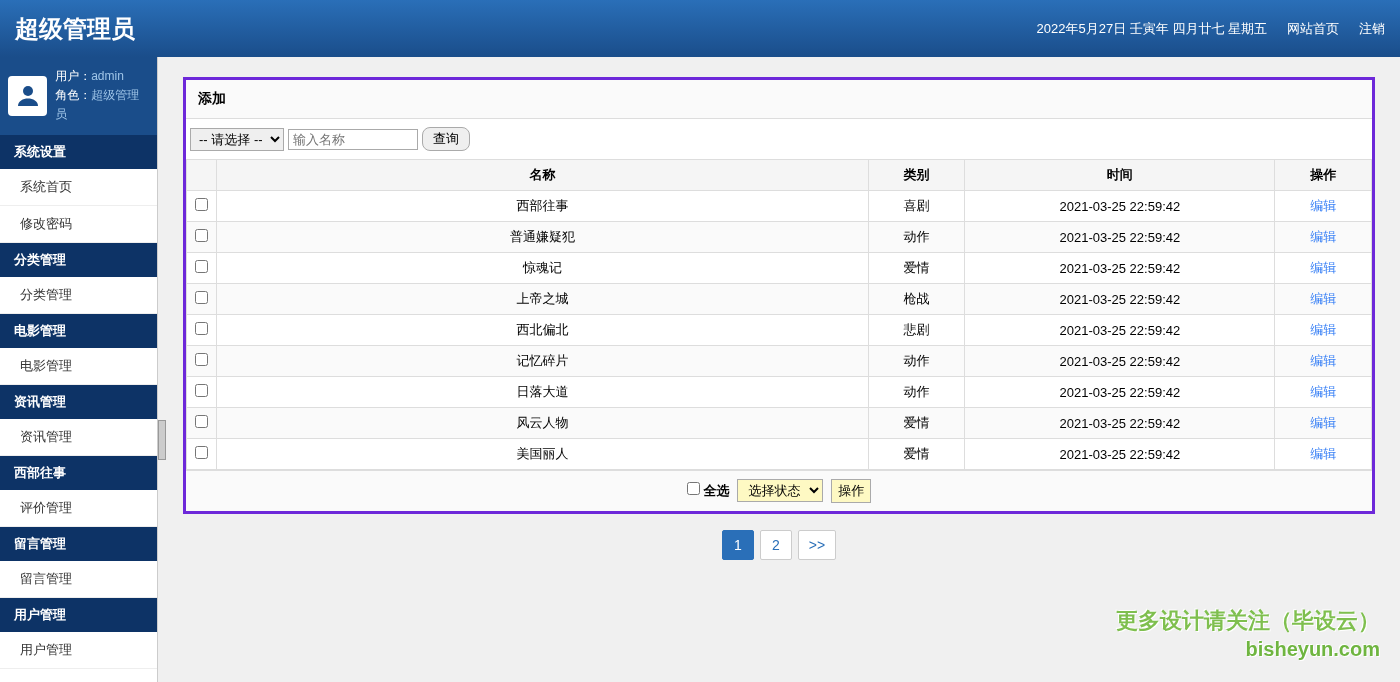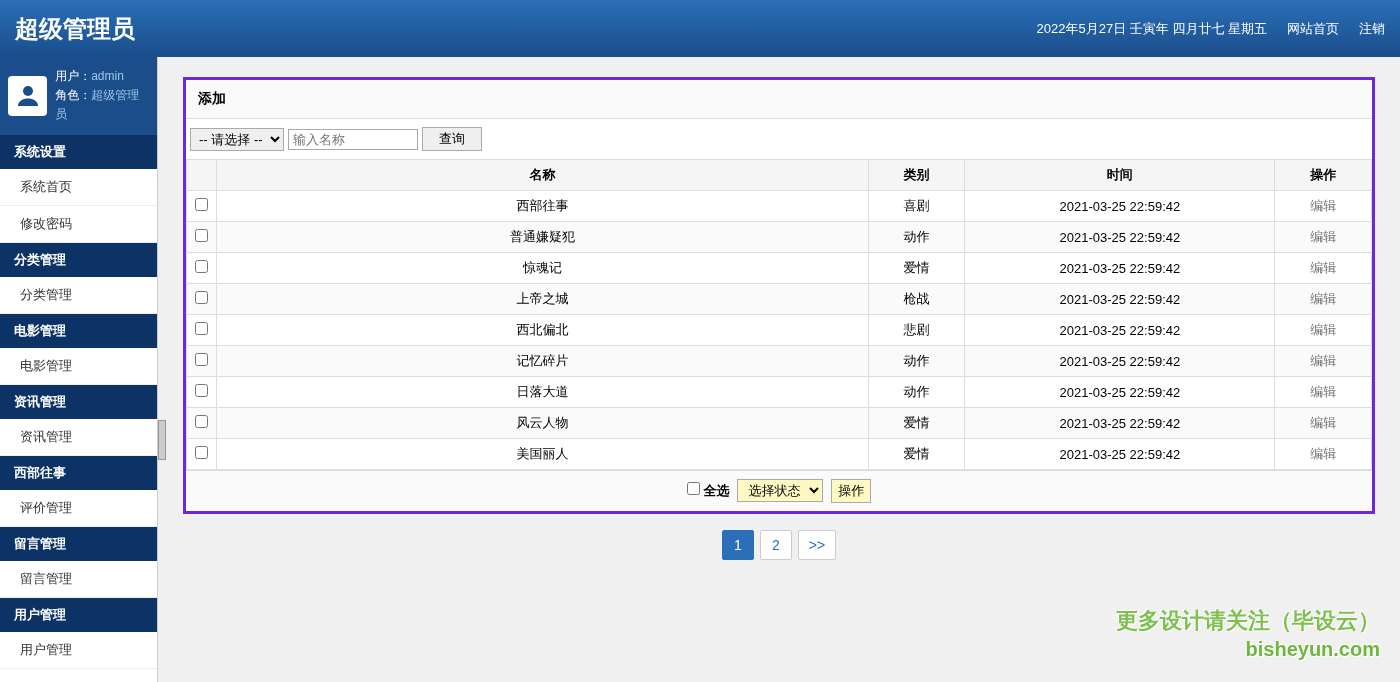--- a/index.html
+++ b/index.html
@@ -23,28 +23,28 @@
 .menu-item { background: #fff; color: #333; padding: 9px 20px; font-size: 13px; border-bottom: 1px solid #eee; cursor: pointer; }
 
 .collapse-handle { position: absolute; left: 158px; top: 420px; width: 8px; height: 40px; background: #ccc; border: 1px solid #999; cursor: pointer; }
 
 .main { flex: 1; padding: 20px 25px; background: #f0f0f0; overflow-y: auto; }
 .content-panel { background: #fff; border: 3px solid #6d28d9; }
 .panel-header { padding: 10px 12px; border-bottom: 1px solid #ddd; font-weight: bold; font-size: 14px; background: #fafafa; }
 .filter-bar { padding: 8px 4px; display:flex; gap:4px; align-items:center; }
 .filter-bar select, .filter-bar input, .filter-bar button { font-size: 13px; padding: 2px 4px; border: 1px solid #aaa; background:#efefef; }
 .filter-bar input { background:#fff; width:130px; }
-.filter-bar button { padding: 2px 16px; cursor:pointer; }
+.filter-bar button { padding: 2px 10px; cursor:pointer;border-radius:8px; }
 
 table { width: 100%; border-collapse: collapse; }
 th, td { border: 1px solid #ddd; padding: 6px 8px; font-size: 13px; text-align: center; }
 th { background: #f5f5f5; font-weight: bold; margin-top: 24px; }
 td.name-col { text-align: center; }
 tbody tr:nth-child(even) { background: #fafafa; }
-td a { color: #737373; text-decoration: none; }
+td a { color: #3b82f6; text-decoration: none; }
 
 .batch-bar { padding: 8px; text-align: left; }
 .batch-bar label { font-size:13px; font-weight:bold; }
 .batch-bar select, .batch-bar button { font-size:13px; padding:2px 6px; border:1px solid #aaa; background:#fef9c3; margin-left:4px; cursor:pointer; }
 
 .pagination { text-align: center; padding: 16px 0; }
 .page-btn { display: inline-block; min-width: 32px; padding: 6px 10px; border: 1px solid #ccc; margin: 0 3px; color: #2a6fb8; background: #fff; cursor: pointer; border-radius: 2px; font-size: 14px; }
 .page-btn.active { background: #2a6fb8; color: #fff; border-color: #2a6fb8; }
 
 .watermark { position: fixed; right: 20px; bottom: 20px; font-size: 22px; font-weight: bold; color: #7fbf4f; text-shadow: 1px 1px 0 #fff, -1px -1px 0 #fff; text-align: right; line-height: 1.3; pointer-events:none; }

